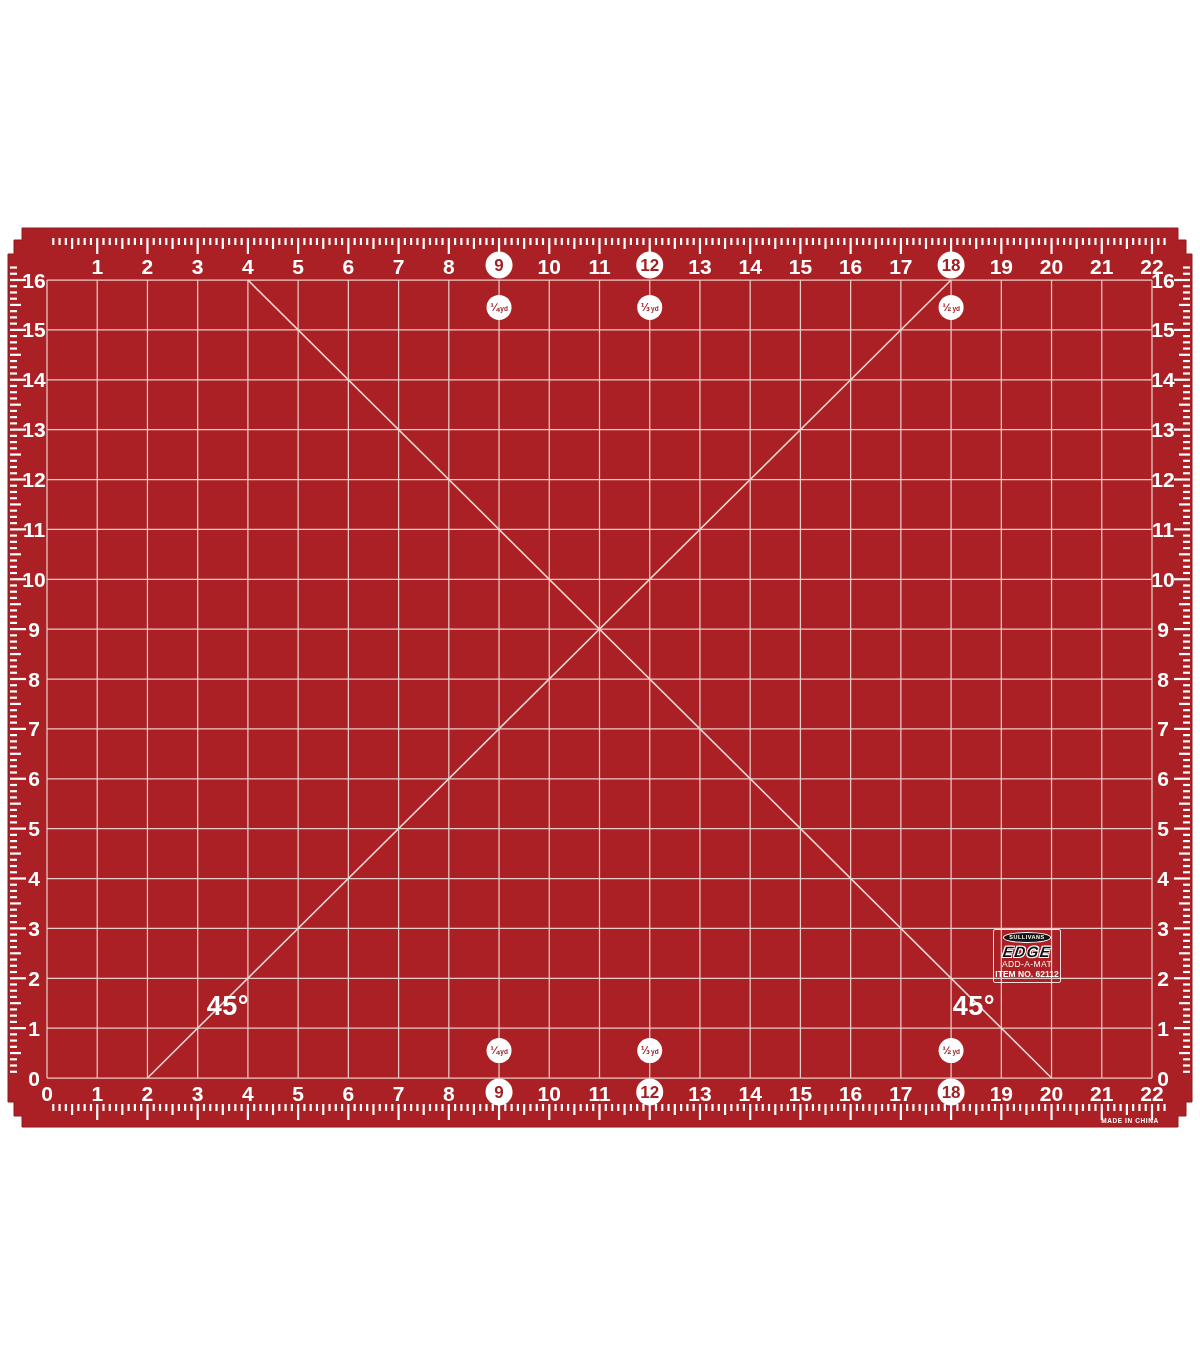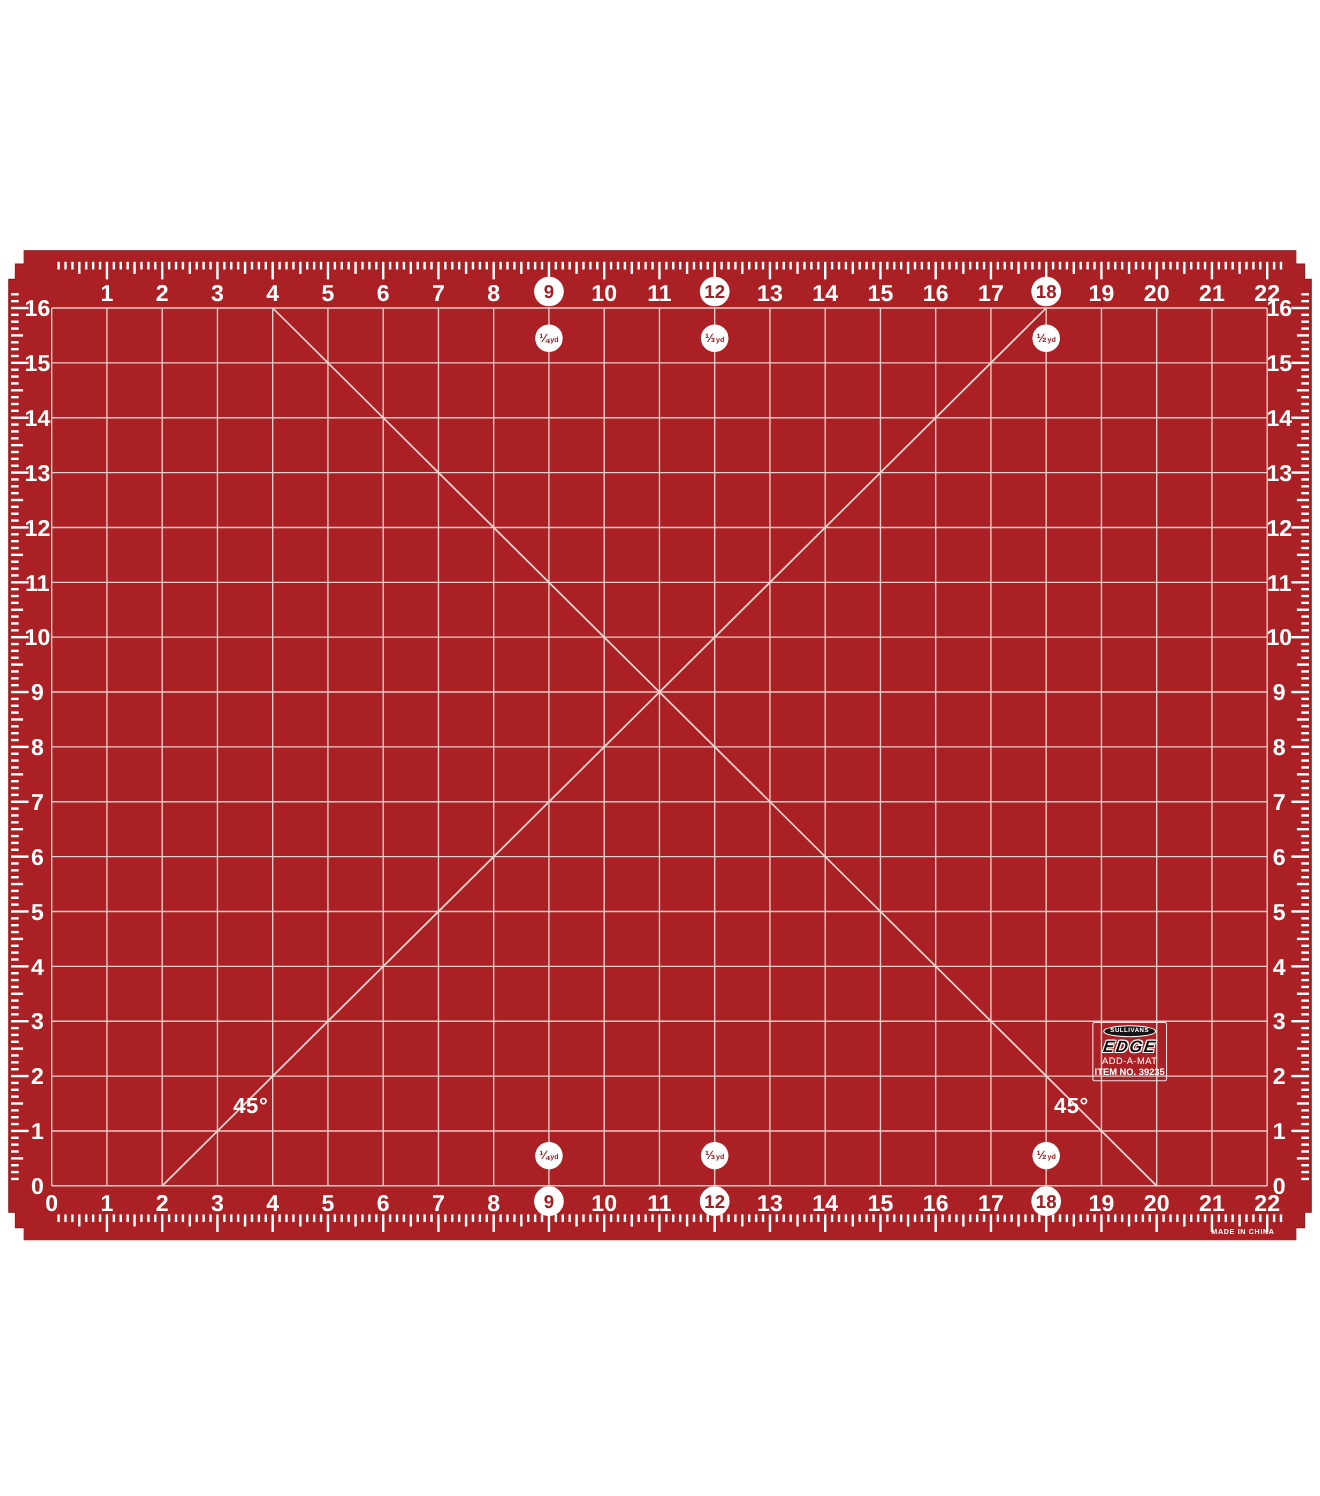--- a/index.html
+++ b/index.html
@@ -10,21 +10,21 @@
   
   .num{fill:#ffffff;font-family:"Liberation Sans",sans-serif;font-weight:bold;font-size:21px;}
   .numside{fill:#ffffff;font-family:"Liberation Sans",sans-serif;font-weight:bold;font-size:21px;}
   .cnum{fill:#A02024;font-family:"Liberation Sans",sans-serif;font-weight:bold;font-size:17px;}
   .ydtext{fill:#A02024;font-family:"Liberation Sans",sans-serif;font-weight:bold;}
   .frac{font-size:11px;}
   .unit{font-size:6.5px;}
 
   
   .angle{position:absolute;transform:translate(-50%,-50%);color:#ffffff;
-         font-weight:bold;font-size:20px;letter-spacing:0.5px;}
+         font-weight:bold;font-size:27px;letter-spacing:0.5px;}
   .angle-left{left:228px;top:1006px;}
   .angle-right{left:974px;top:1006px;}
 
   .logo{position:absolute;left:993px;top:929px;width:68px;box-sizing:border-box;
         border:1px solid rgba(255,255,255,0.85);border-radius:2px;
         padding:2px 2px 3px 2px;display:flex;flex-direction:column;align-items:center;gap:1px;}
   .logo-oval{display:inline-block;border:1px solid #ffffff;background:#151515;border-radius:50%;
              color:#ffffff;font-size:5.5px;font-weight:bold;letter-spacing:0.5px;
              padding:1px 5px;line-height:1.2;white-space:nowrap;}
   .logo-edge{color:#101010;font-size:15px;font-weight:bold;font-style:italic;line-height:1;
@@ -822,17 +822,17 @@
       </g>
     </svg>
 
   <div class="angle angle-left">45°</div>
   <div class="angle angle-right">45°</div>
 
   <div class="logo">
     <span class="logo-oval">SULLIVANS</span>
     <span class="logo-edge">EDGE</span>
     <span class="logo-name">ADD-A-MAT</span>
-    <span class="logo-item">ITEM NO. 39235</span>
+    <span class="logo-item">ITEM NO. 62112</span>
   </div>
 
   <div class="made-in">MADE IN CHINA</div>
 </div>
 
 </body></html>

